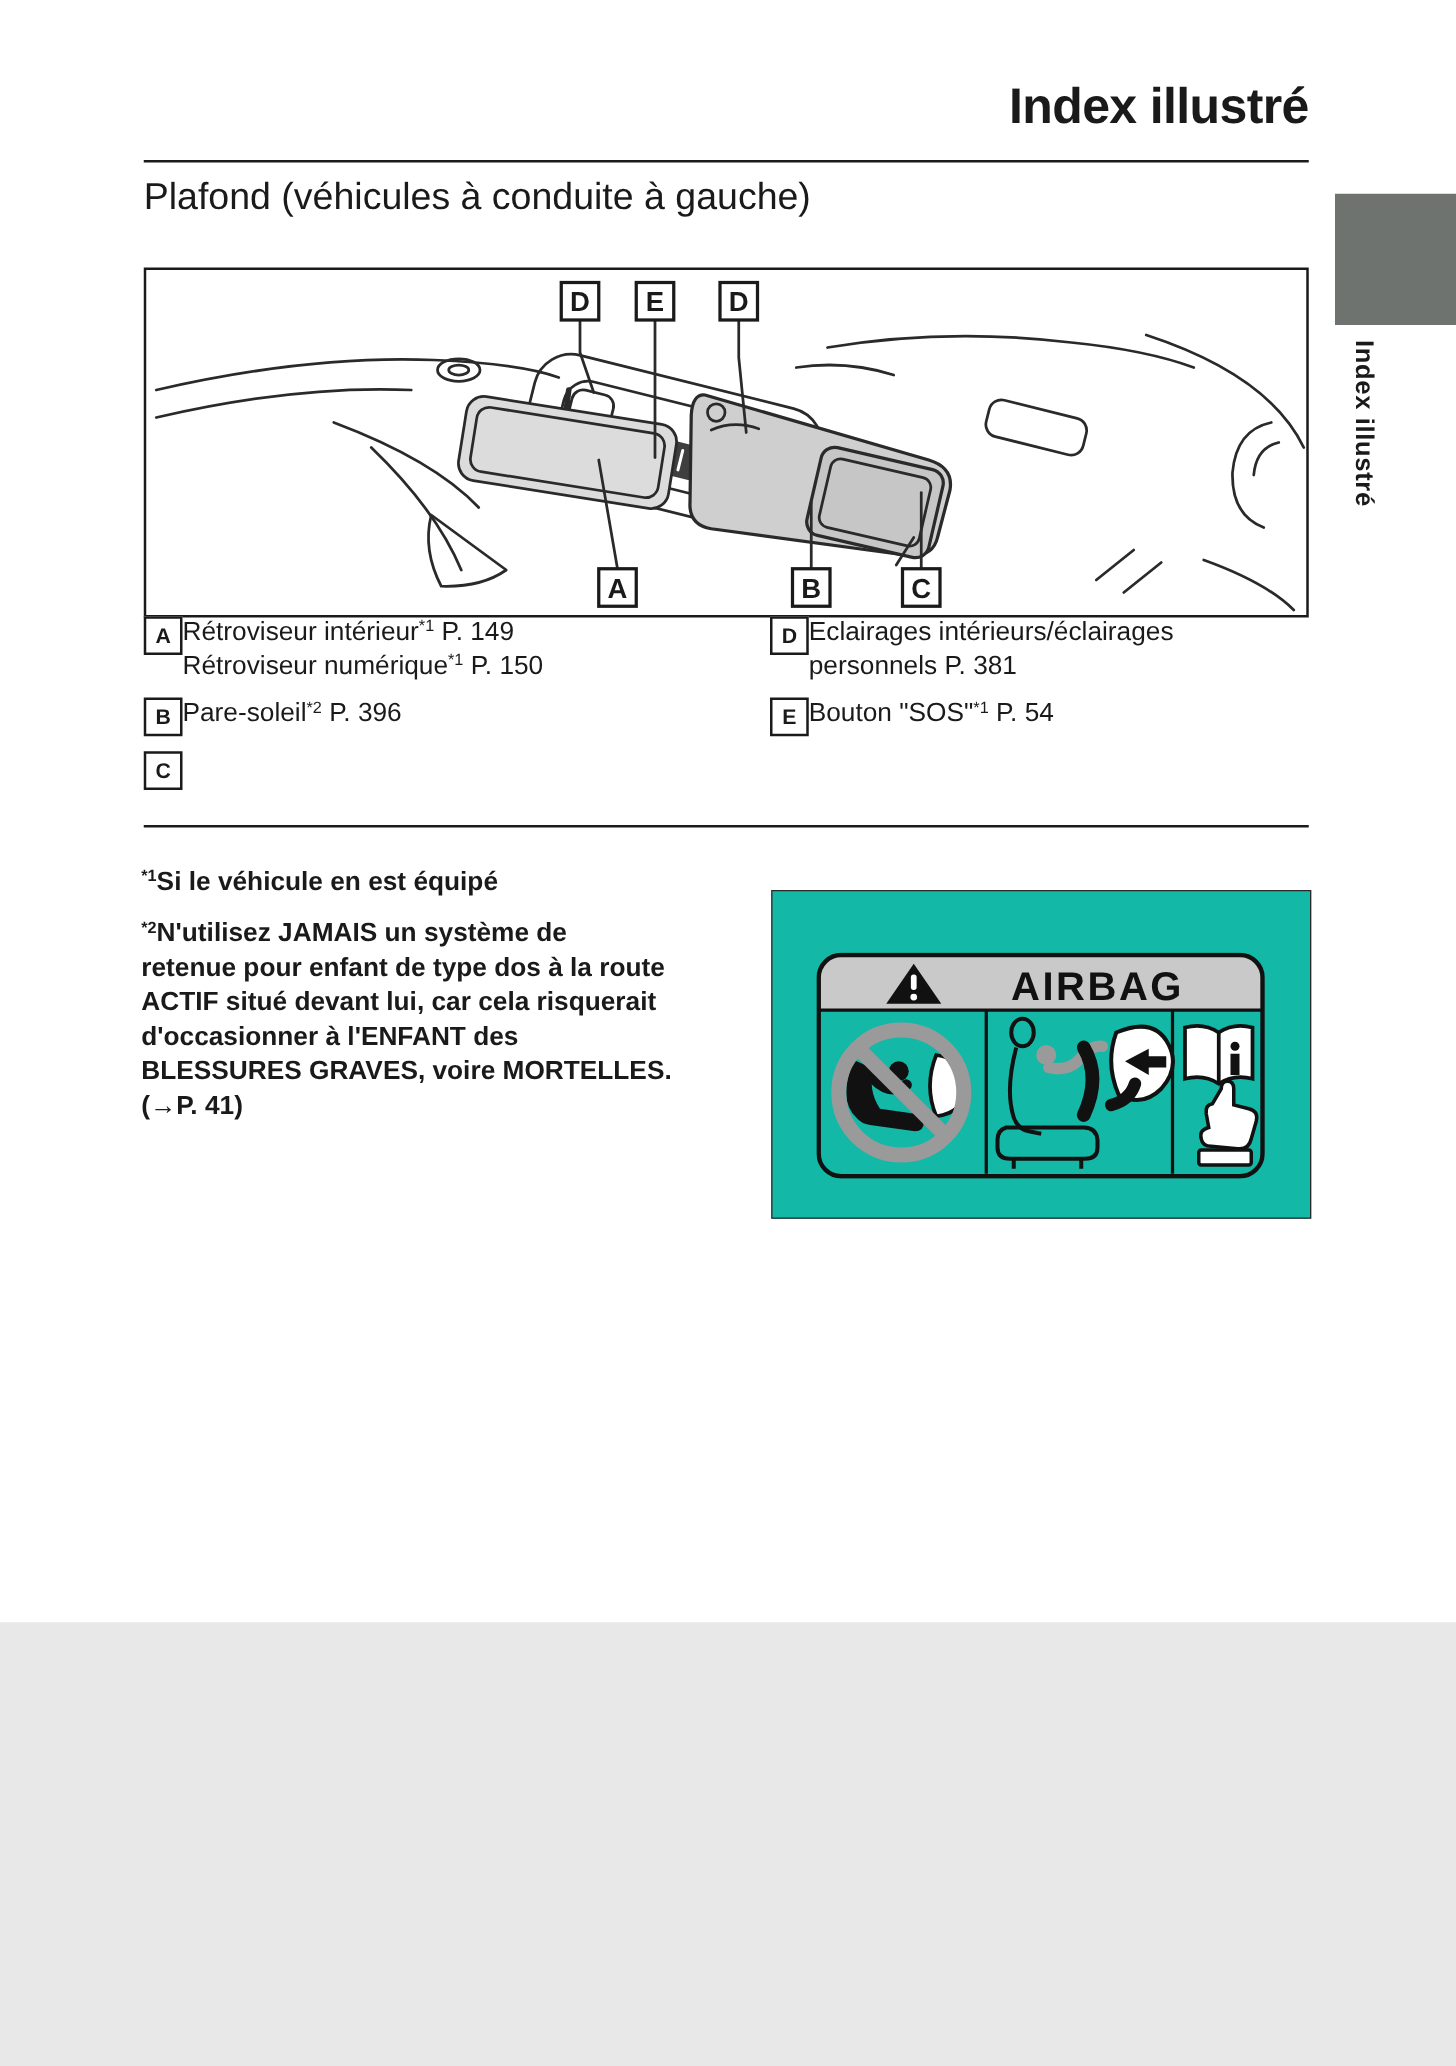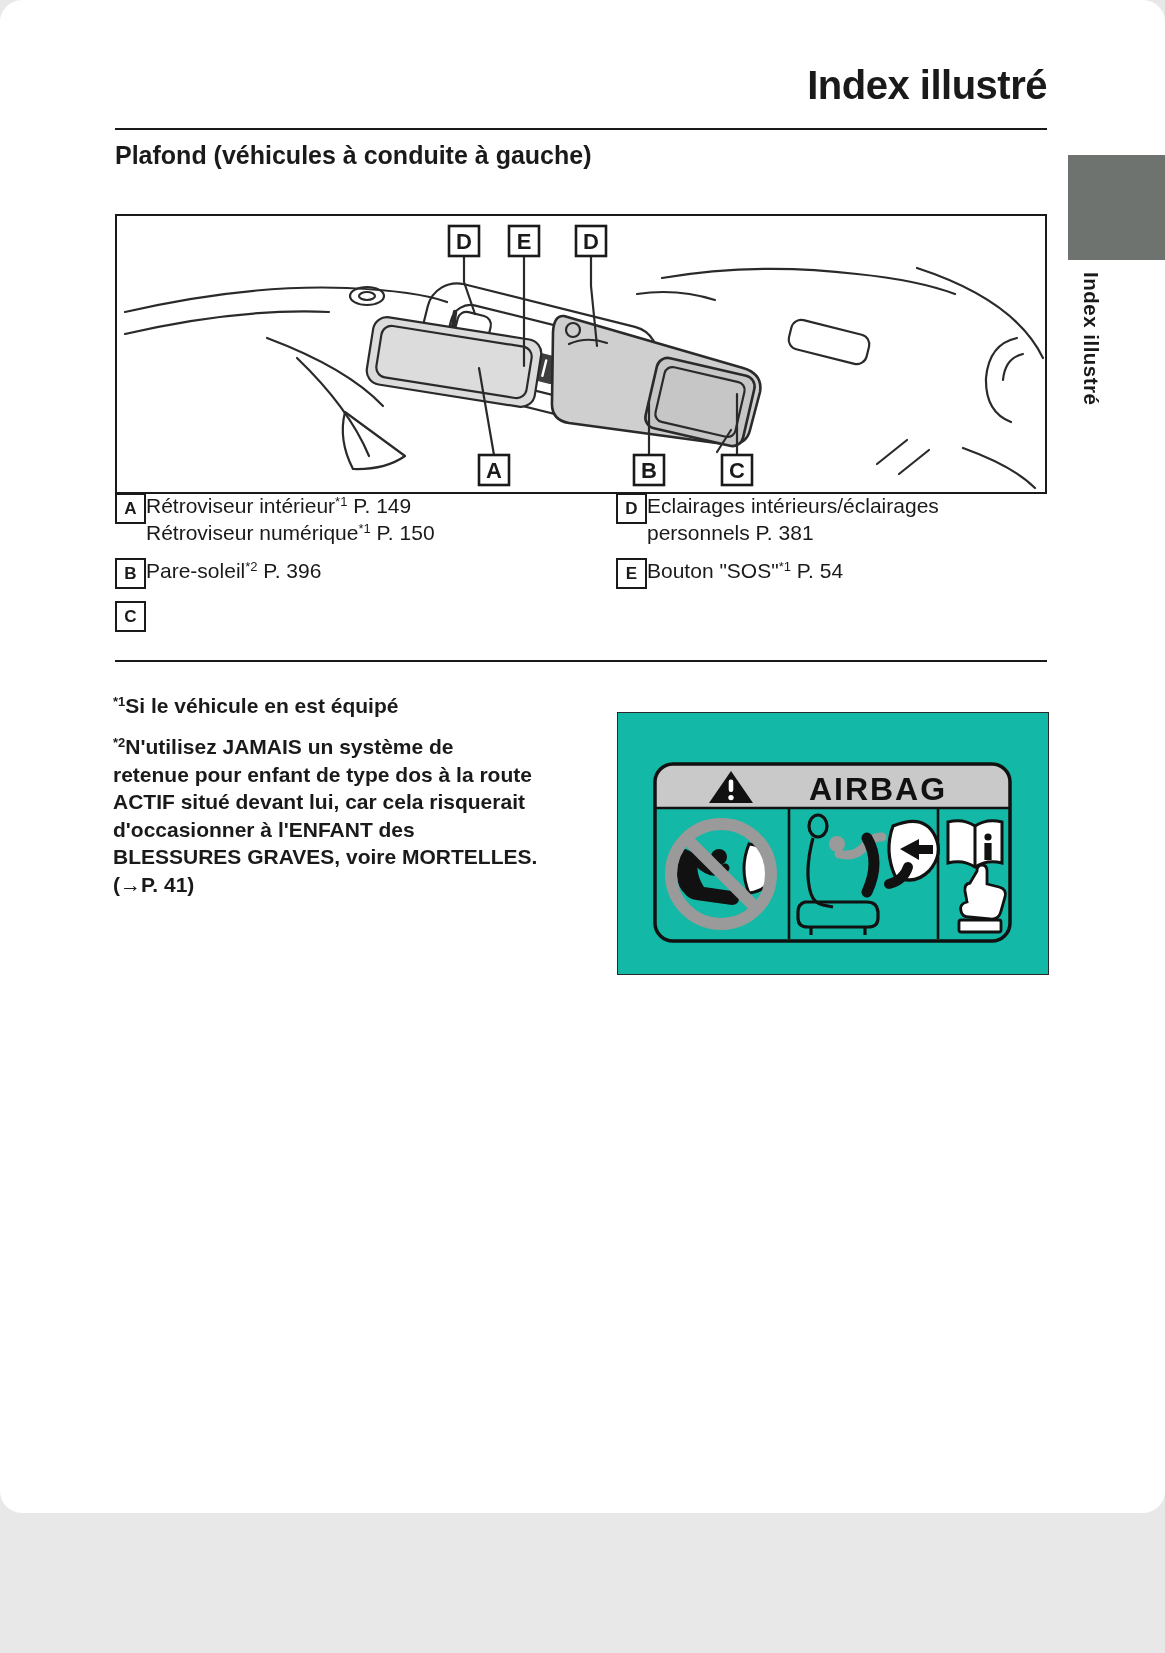--- a/index.html
+++ b/index.html
@@ -1,23 +1,23 @@
 <!DOCTYPE html>
 <html><head>
 <meta charset="utf-8">
 <style>
   html,body{margin:0;padding:0;background:#e8e8e8;}
-  .page{position:relative;width:1165px;height:1513px;background:#ffffff;margin:0 auto;
-        font-family:"Liberation Sans", sans-serif;color:#1a1a1a;overflow:hidden;border-radius:22px;}
+  .page{position:relative;width:1165px;height:1298px;background:#ffffff;margin:0 auto;
+        font-family:"Liberation Sans", sans-serif;color:#1a1a1a;overflow:hidden;}
   .page-title{position:absolute;left:115px;top:36px;width:932px;text-align:right;
         font-size:40px;font-weight:700;letter-spacing:-0.5px;}
   .rule{position:absolute;left:115px;width:932px;background:#1a1a1a;}
   .rule-top{top:128px;height:2px;}
   .rule-mid{top:660px;height:2px;}
-  .section-heading{position:absolute;left:115px;top:141px;font-size:25px;font-weight:700;}
+  .section-heading{position:absolute;left:115px;top:141px;font-size:30px;font-weight:400;}
   .diagram-box{position:absolute;left:115px;top:214px;width:928px;height:276px;
         border:2px solid #1a1a1a;background:#fff;}
   .diagram-box svg{display:block;width:100%;height:100%;}
   
   .chapter-tab{position:absolute;left:1068px;top:155px;width:97px;height:105px;background:#6f736f;}
   .chapter-tab-label{position:absolute;left:1079px;top:272px;writing-mode:vertical-rl;
         font-size:20.5px;font-weight:700;letter-spacing:0.5px;}
   
   .legend-col{position:absolute;font-size:21px;line-height:27px;}
   .legend-left{left:115px;top:492px;width:460px;}

